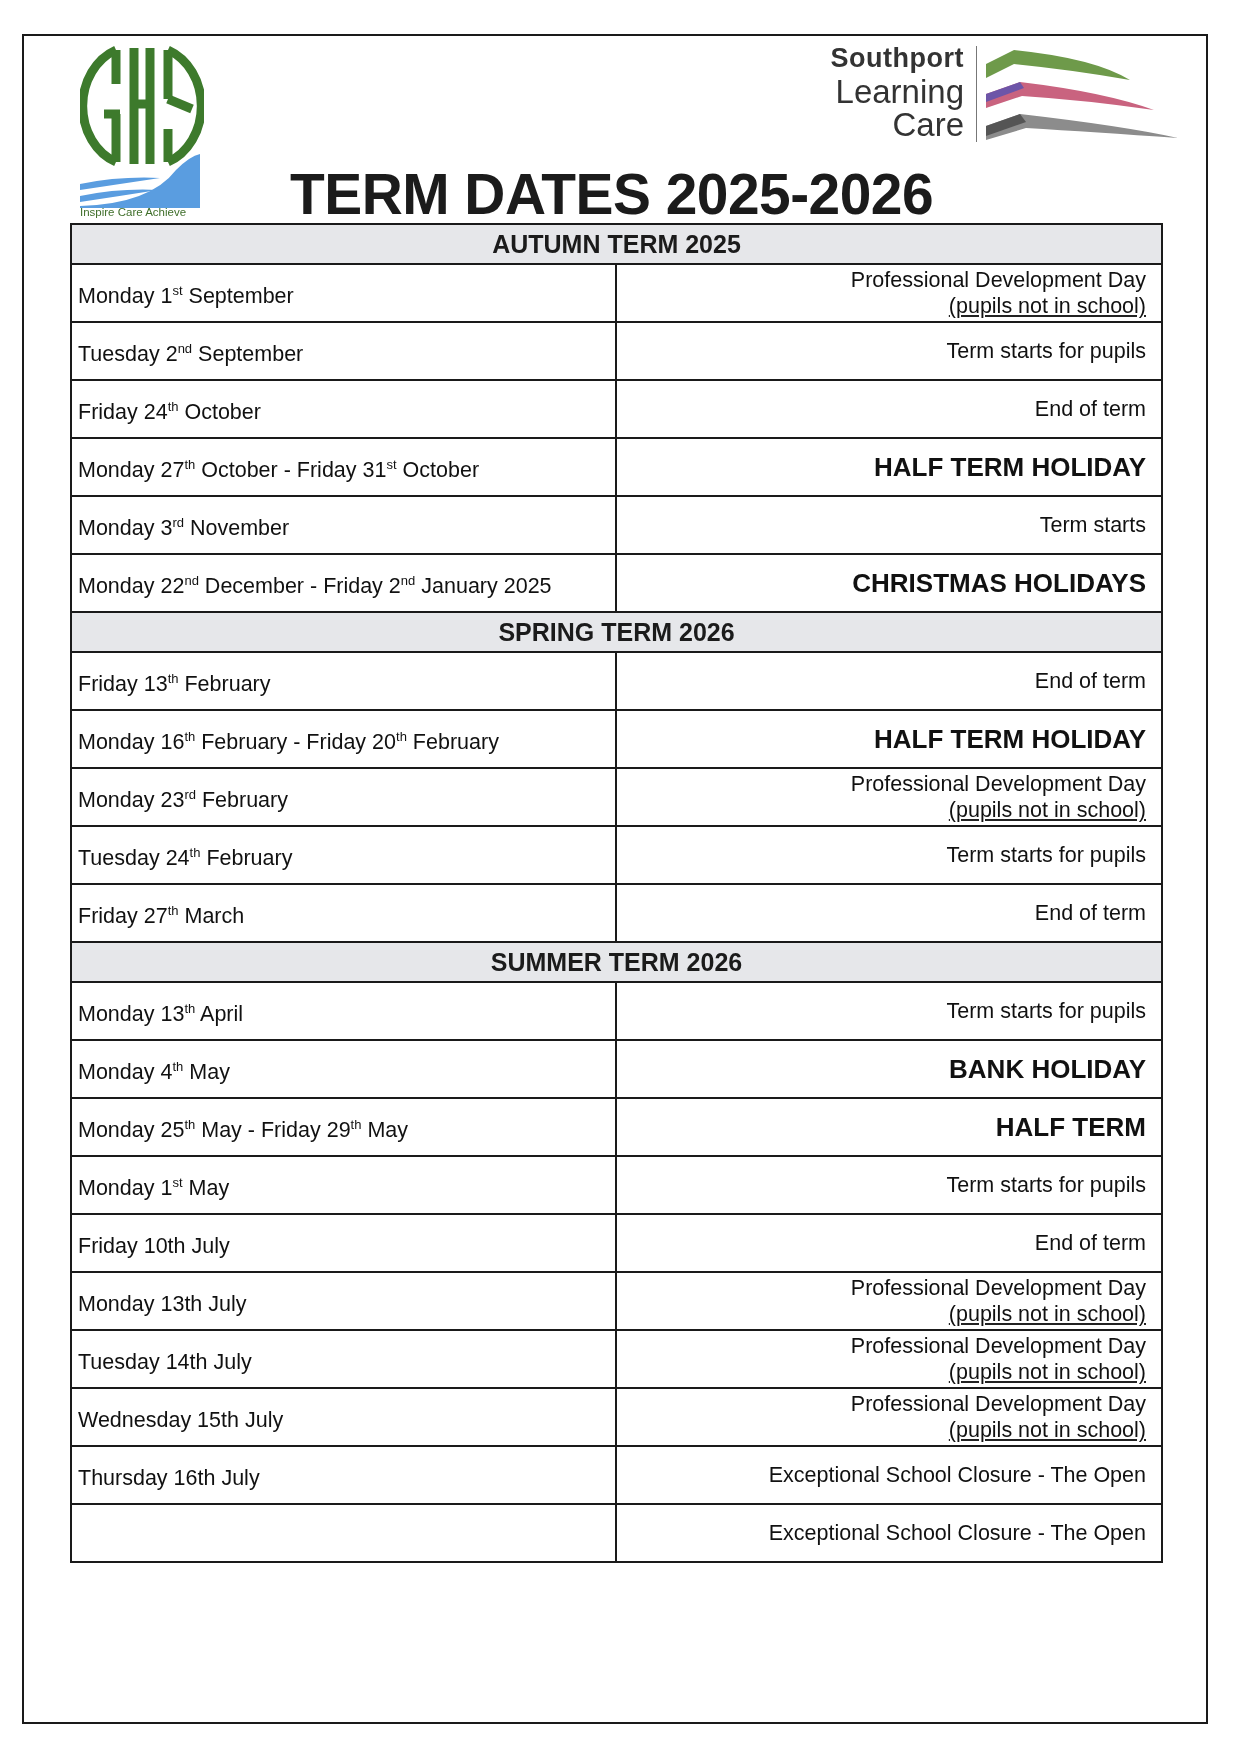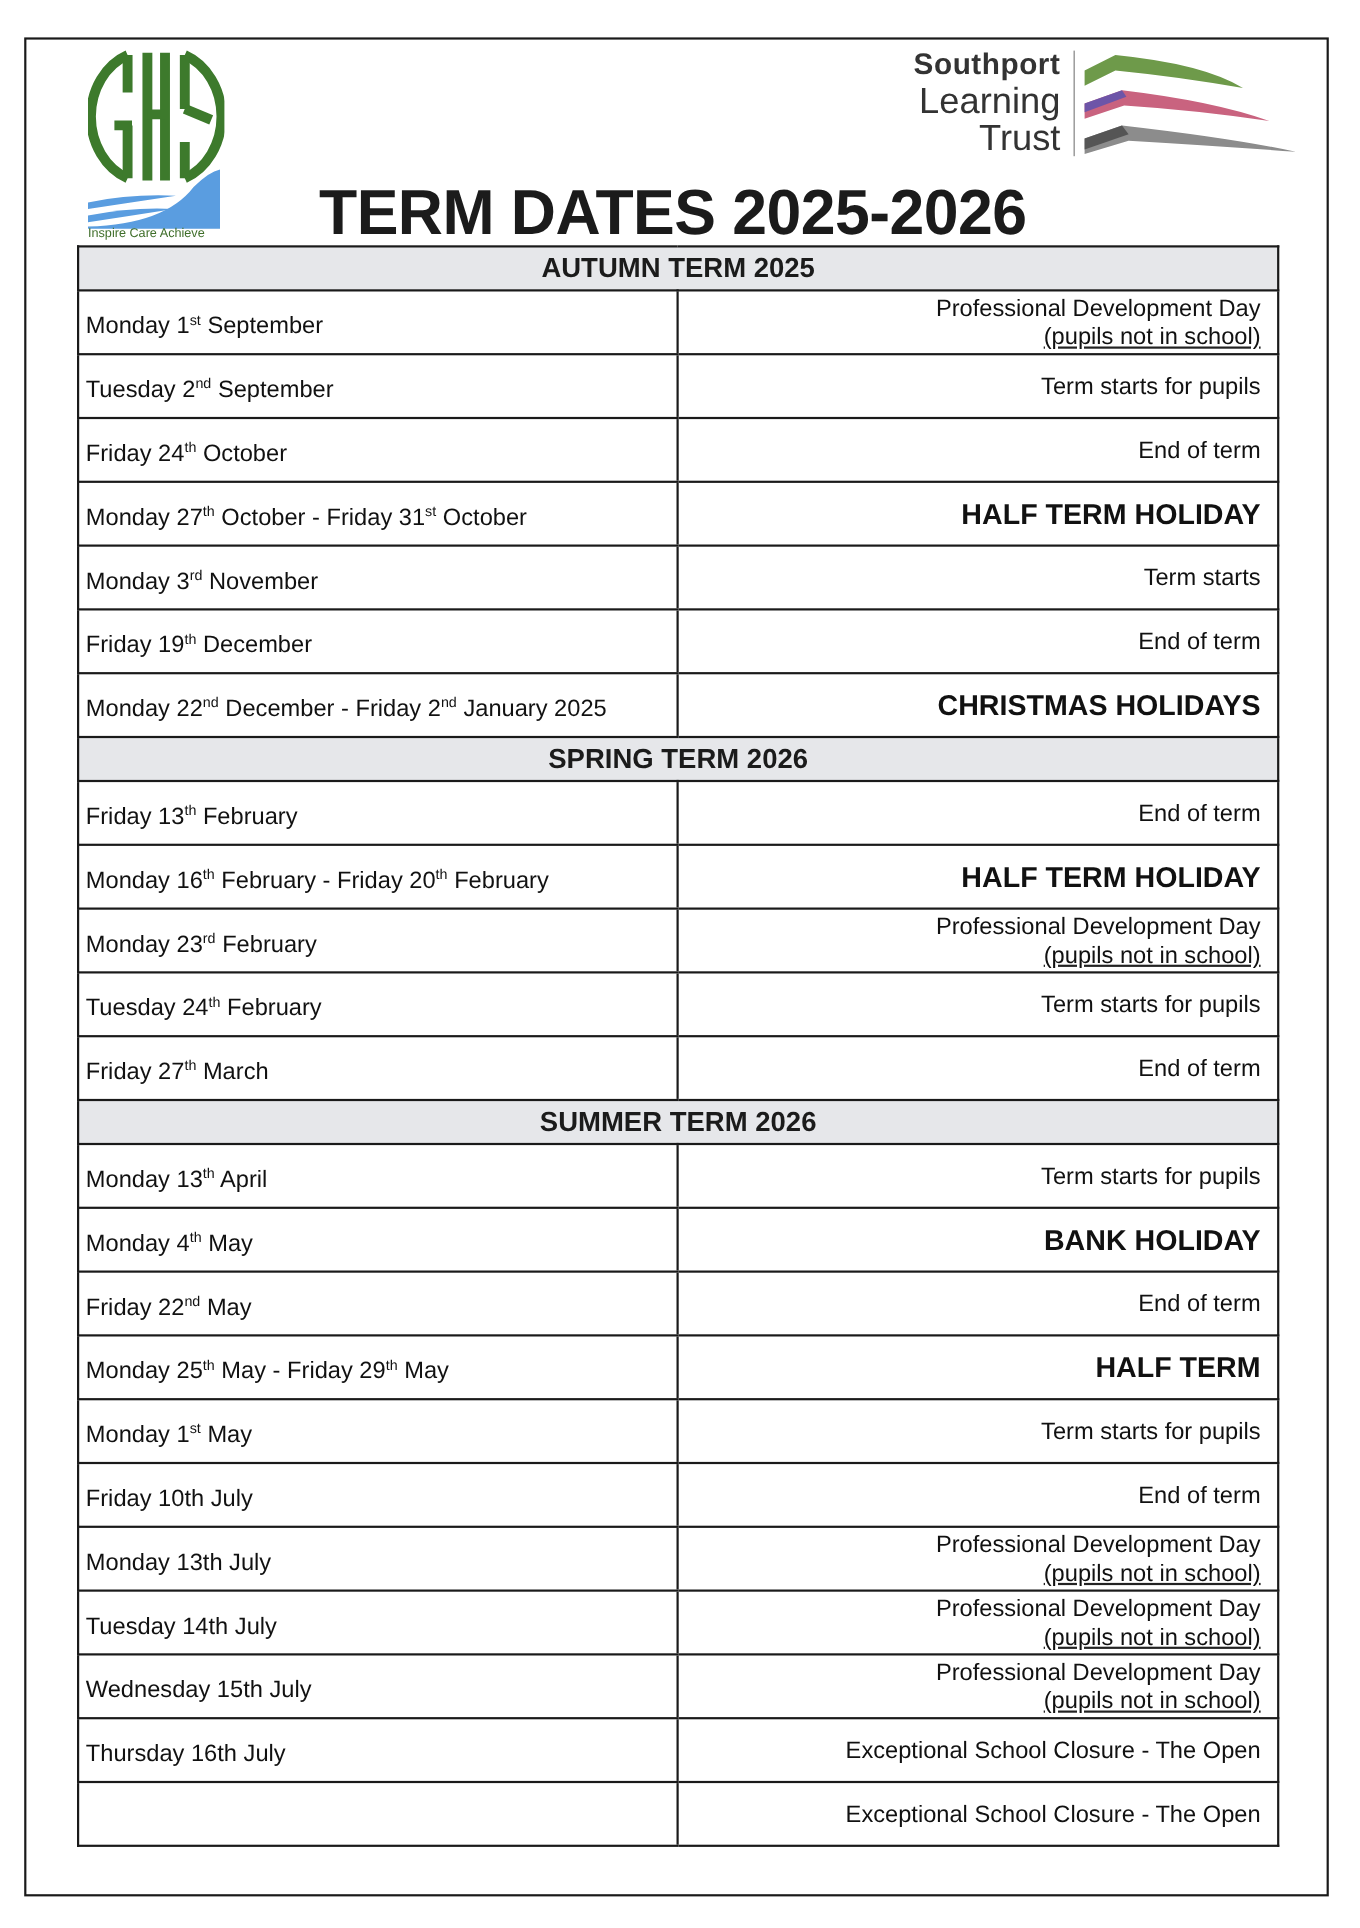--- a/index.html
+++ b/index.html
@@ -51,21 +51,21 @@
     <path d="M0 152 Q40 144 78 146 Q40 152 0 158 Z"></path>
     <path d="M0 162 Q70 160 96 126 Q110 112 120 110 L120 164 L0 164 Z"></path>
   </g>
 </svg>
 <div class="ghs-tag">Inspire Care Achieve</div>
 
 <div class="slt">
   <div class="slt-text">
     <div class="l1">Southport</div>
     <div class="l2">Learning</div>
-    <div class="l3">Trust</div>
+    <div class="l3">Care</div>
   </div>
   <div class="slt-div"></div>
   <svg class="slt-mark" viewBox="0 0 206 100">
     <path d="M2 20 L30 6 Q110 14 146 36 Q90 26 30 20 L2 34 Z" fill="#6e9a4a"></path>
     <path d="M2 50 L36 38 Q120 48 170 66 Q100 56 38 52 L2 64 Z" fill="#c9637f"></path>
     <path d="M2 50 L36 38 L40 44 L2 58 Z" fill="#6d55a8"></path>
     <path d="M2 82 L36 70 Q140 82 194 94 Q110 88 42 84 L2 96 Z" fill="#8c8c8c"></path>
     <path d="M2 82 L36 70 L42 78 L2 92 Z" fill="#555"></path>
   </svg>
 </div>
@@ -102,26 +102,20 @@
           <span style="display: block;">HALF TERM HOLIDAY</span>
         </td>
       </tr>
       <tr class="row">
         <td class="date"><span>Monday</span> <span>3</span><sup>rd</sup> <span>November</span></td>
         <td class="event">
           <span style="display: block;">Term starts</span>
         </td>
       </tr>
       <tr class="row">
-        <td class="date"><span>Friday</span> <span>19</span><sup>th</sup> <span>December</span></td>
-        <td class="event">
-          <span style="display: block;">End of term</span>
-        </td>
-      </tr>
-      <tr class="row">
         <td class="date"><span>Monday</span> <span>22</span><sup>nd</sup> <span>December - Friday</span> <span>2</span><sup>nd</sup> <span>January 2025</span></td>
         <td class="event bold">
           <span style="display: block;">CHRISTMAS HOLIDAYS</span>
         </td>
       </tr>
       <tr class="term-head">
         <td colspan="2">SPRING TERM 2026</td>
       </tr>
       <tr class="row">
         <td class="date"><span>Friday</span> <span>13</span><sup>th</sup> <span>February</span></td>
@@ -163,26 +157,20 @@
           <span style="display: block;">Term starts for pupils</span>
         </td>
       </tr>
       <tr class="row">
         <td class="date"><span>Monday</span> <span>4</span><sup>th</sup> <span>May</span></td>
         <td class="event bold">
           <span style="display: block;">BANK HOLIDAY</span>
         </td>
       </tr>
       <tr class="row">
-        <td class="date"><span>Friday</span> <span>22</span><sup>nd</sup> <span>May</span></td>
-        <td class="event">
-          <span style="display: block;">End of term</span>
-        </td>
-      </tr>
-      <tr class="row">
         <td class="date"><span>Monday</span> <span>25</span><sup>th</sup> <span>May - Friday</span> <span>29</span><sup>th</sup> <span>May</span></td>
         <td class="event bold">
           <span style="display: block;">HALF TERM</span>
         </td>
       </tr>
       <tr class="row">
         <td class="date"><span>Monday</span> <span>1</span><sup>st</sup> <span>May</span></td>
         <td class="event">
           <span style="display: block;">Term starts for pupils</span>
         </td>

